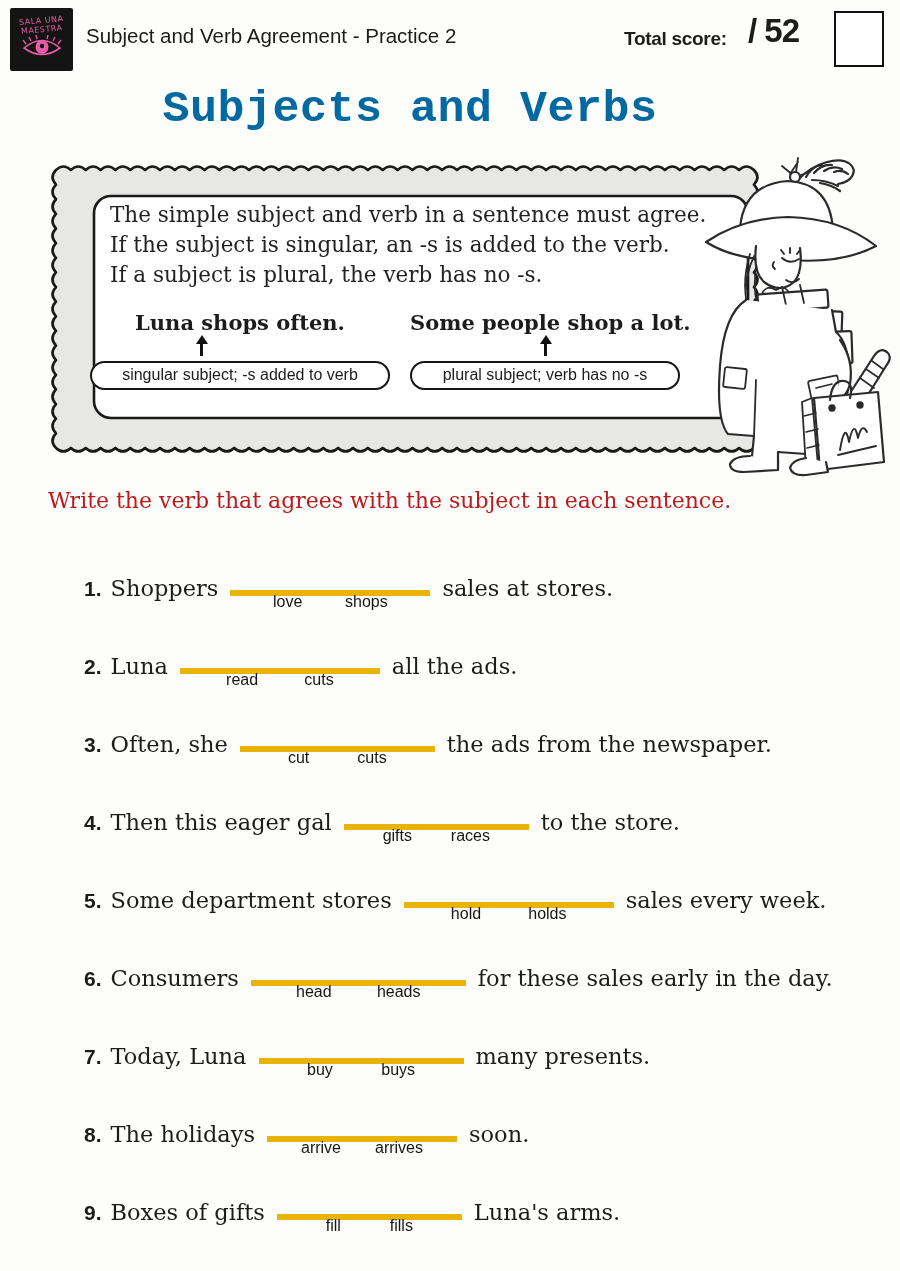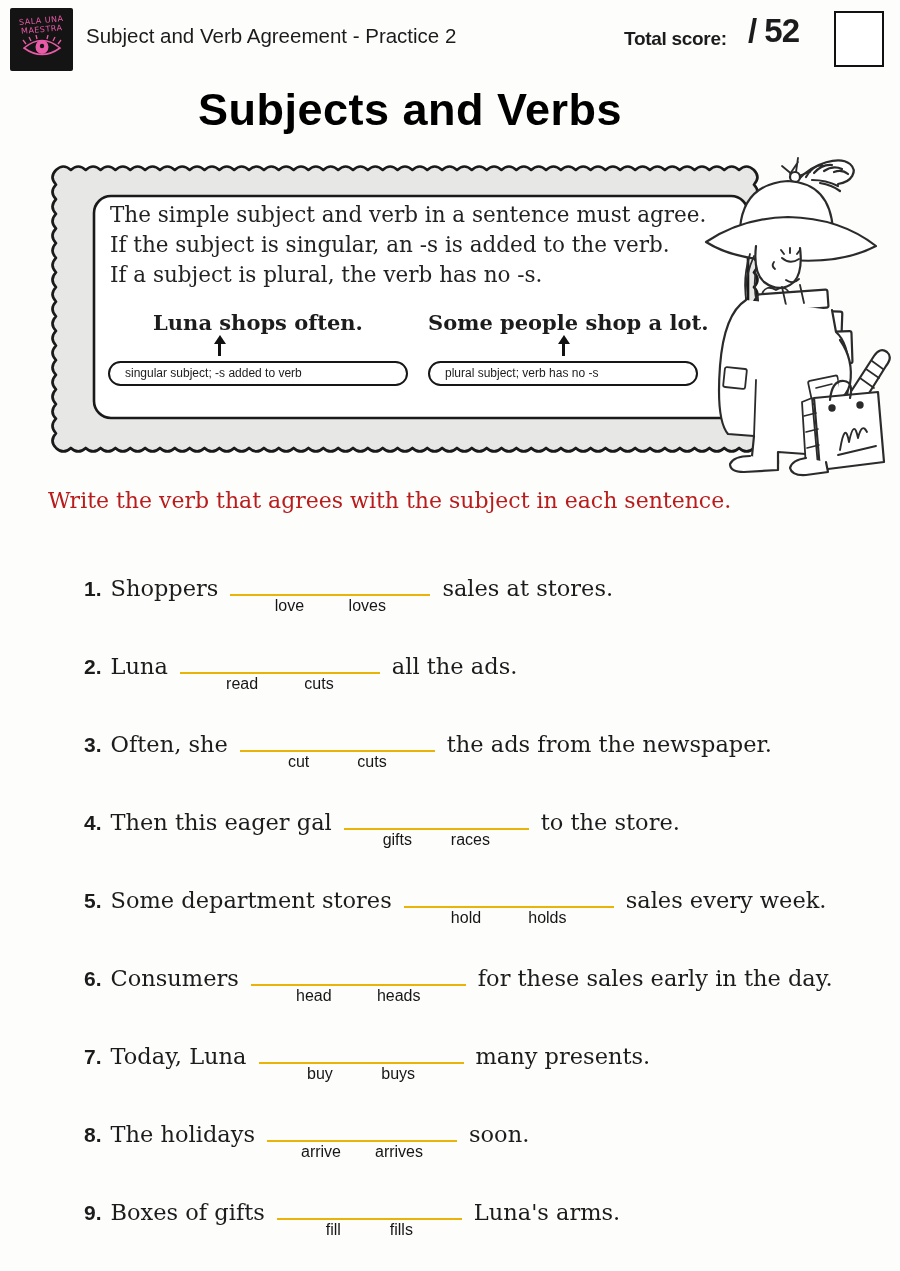--- a/index.html
+++ b/index.html
@@ -34,67 +34,67 @@
     font-weight:700; font-size:33px; letter-spacing:-1px;
   }
   .score-box {
     left:834px; top:11px; width:50px; height:56px;
     border:2.5px solid #111; background:#fff;
   }
 
   
   .page-title {
     left:0; top:84px; width:820px; text-align:center;
-    font-family:Liberation Sans, sans-serif; font-weight:700;
-    font-size:45px; letter-spacing:0.5px; color:#000000;
+    font-family:Liberation Mono, monospace; font-weight:700;
+    font-size:45px; letter-spacing:0.5px; color:#0369a1;
   }
 
   
   .rule-box { left:48px; top:158px; width:715px; height:302px; }
   .rule-box svg.frame { position:absolute; inset:0; }
   .rule-lines {
     position:absolute; left:62px; top:42px;
     font-size:21.5px; line-height:30px; color:#222;
   }
-  .examples { position:absolute; left:60px; top:152px; width:620px; display:flex; }
+  .examples { position:absolute; left:42px; top:152px; width:620px; display:flex; }
   .example { position:relative; }
   .example-1 { width:300px; }
   .example-2 { width:270px; margin-left:20px; }
   .ex-sentence { font-weight:700; font-size:21px; text-align:center; white-space:nowrap; }
   .arrow { position:relative; width:3px; height:12px; background:#111; margin-top:9px; }
   .arrow::before {
     content:""; position:absolute; top:-9px; left:-4.5px;
     border:6px solid transparent; border-bottom:9px solid #111; border-top:none;
   }
   .example-1 .arrow { margin-left:110px; }
   .example-2 .arrow { margin-left:134px; }
   .ex-pill {
     margin-top:5px; border:2px solid #161616; border-radius:15px;
-    padding:3px 15px 4px; background:#fff;
-    font-family:"Liberation Sans", sans-serif; font-size:12px; white-space:nowrap;
+    padding:3px 15px 4px; text-align:center; background:#fff;
+    font-family:"Liberation Sans", sans-serif; font-size:16px; white-space:nowrap;
   }
 
   
   .shopper-art { left:694px; top:150px; }
   .shopper-art svg { display:block; }
 
   
   .instructions { left:48px; top:486px; font-size:22px; line-height:30.5px; color:#b91c1c; }
 
   
   .exercises { left:60px; top:556px; width:820px; }
   .item { position:relative; height:78px; padding:12px 0 0 24px; }
   .sentence { display:flex; align-items:baseline; font-size:22.5px; white-space:nowrap; }
   .num {
     font-family:"Liberation Sans", sans-serif; font-weight:700;
     font-size:21px; margin-right:9px;
   }
   .blank {
     position:relative; display:inline-block; height:15px;
-    border-bottom:2px solid #eab308; margin:13px 12px;
+    border-bottom:6px solid #eab308; margin:13px 12px;
   }
   .options {
     position:absolute; top:calc(100% + 3px); left:0; width:100%;
     display:flex; justify-content:space-evenly;
     font-family:"Liberation Sans", sans-serif; font-size:16px; color:#161616;
   }
 </style>
 </head>
 <body>
 
@@ -201,21 +201,21 @@
 
   <div class="abs exercises">
 
     <div class="item">
       <div class="sentence">
         <span class="num">1.</span>
         <span>Shoppers</span>
         <span class="blank" style="width:200px">
           <span class="options">
             <span>love</span>
-            <span>loves</span>
+            <span>shops</span>
           </span>
         </span>
         <span>sales at stores.</span>
       </div>
     </div>
 
     <div class="item">
       <div class="sentence">
         <span class="num">2.</span>
         <span>Luna</span>

